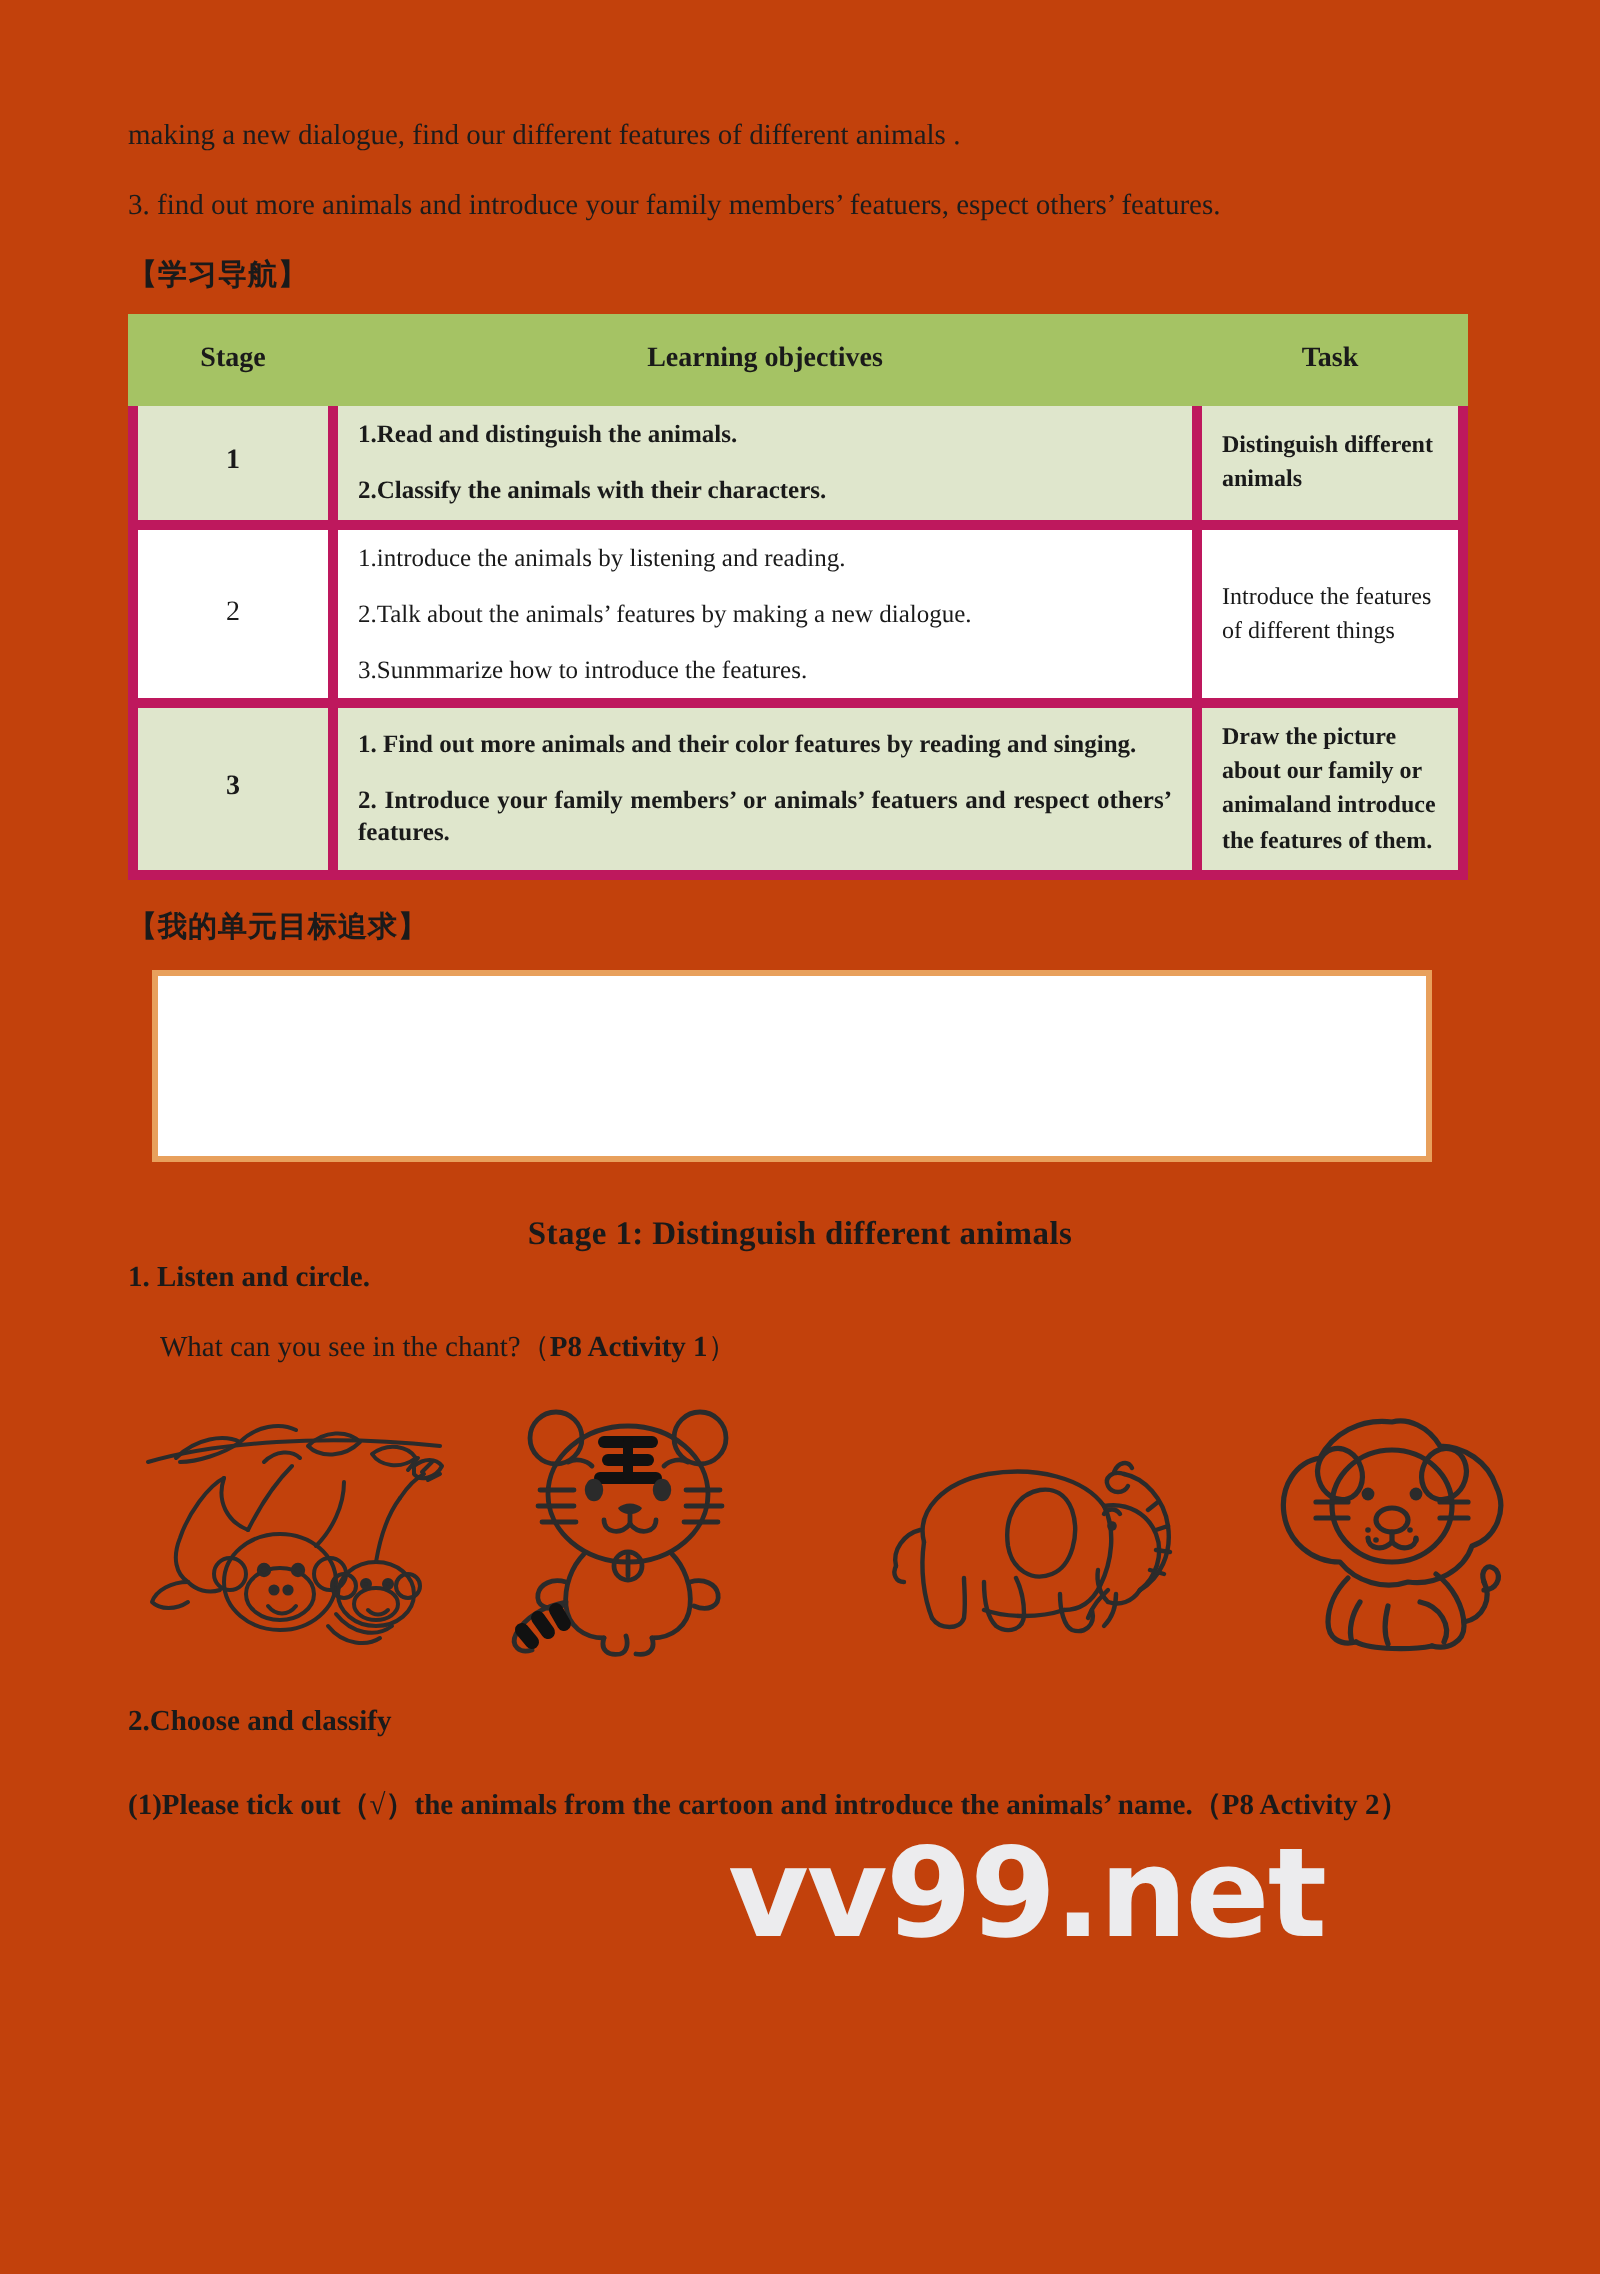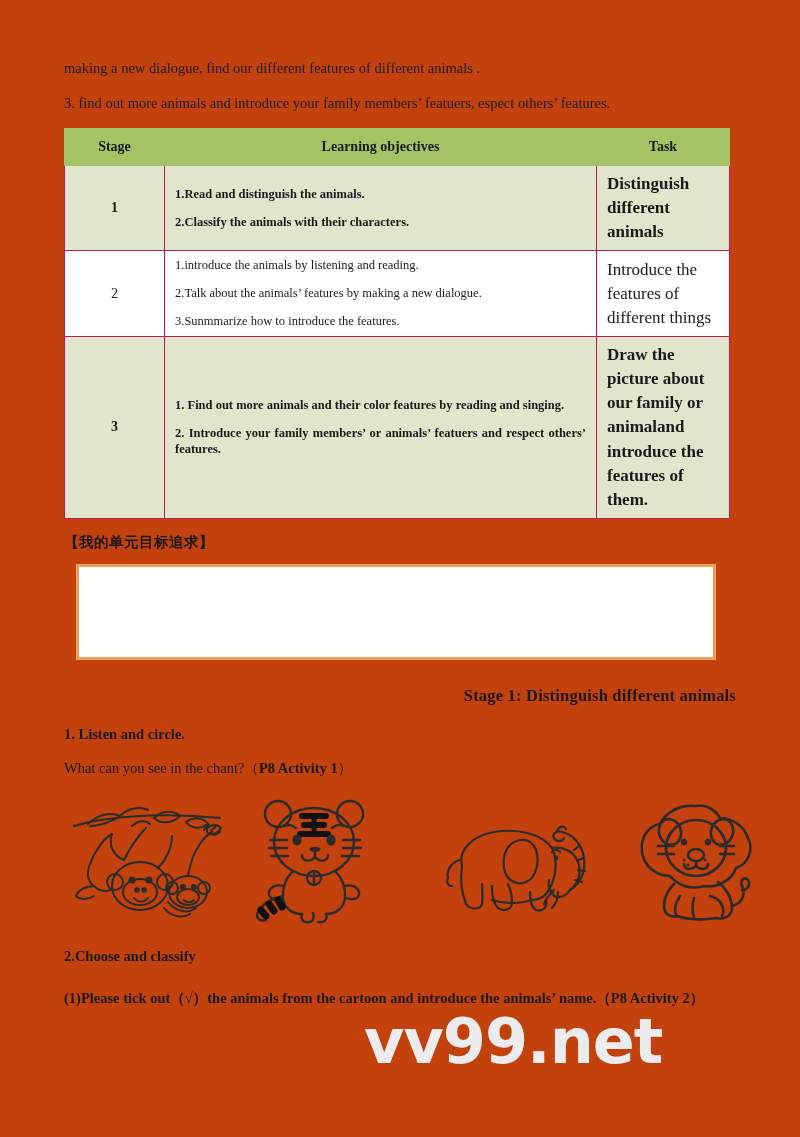--- a/index.html
+++ b/index.html
@@ -45,21 +45,21 @@
     letter-spacing: 0.5px;
   }
   
   table.guide {
     border-collapse: collapse;
     width: 665px;
     table-layout: fixed;
     margin: 0 0 0 0;
   }
   table.guide td, table.guide th {
-    border: 1px solid #be185d;
+    border: 5px solid #be185d;
     vertical-align: middle;
     padding: 6px 10px;
   }
   table.guide thead th {
     background: #a5c364;
     color: #1a1a1a;
     font-weight: bold;
     font-size: 14px;
     text-align: center;
     height: 26px;
@@ -81,21 +81,21 @@
     font-size: 12.5px;
     line-height: 1.35;
     padding: 10px 12px 10px 14px;
   }
   td.obj-cell p {
     margin: 0 0 11px 0;
   }
   td.obj-cell p:last-child { margin-bottom: 0; }
   td.obj-cell p.justify { text-align: justify; text-align-last: left; }
   td.task-cell {
-    font-size: 17px;
+    font-size: 12px;
     line-height: 1.42;
     text-align: left;
     padding: 8px 6px 8px 9px;
   }
   
   .goal-label {
     font-size: 14.5px;
     font-weight: bold;
     font-family: "DejaVu Sans", "Liberation Sans", sans-serif;
     margin: 14px 0 12px 0;
@@ -104,34 +104,34 @@
   .goal-box {
     margin-left: 12px;
     width: 640px;
     height: 96px;
     border: 3px solid #e8a05c;
     background: #ffffff;
     box-sizing: border-box;
   }
   
   .stage-heading {
-    text-align: right;
+    text-align: center;
     font-size: 16.5px;
     font-weight: bold;
-    margin: 26px 0 20px 0;
+    margin: 26px 0 4px 0;
     letter-spacing: 0.2px;
   }
   .q-bold {
     font-size: 14.5px;
     font-weight: bold;
     margin: 0 0 16px 0;
   }
   .q-plain {
     font-size: 14.5px;
-    margin: 0 0 8px 0;
+    margin: 0 0 8px 16px;
   }
   .q-plain b { font-weight: bold; }
 
   
   .animals {
     position: relative;
     height: 145px;
     margin: 12px 0 10px 0;
   }
   .animal {
@@ -165,20 +165,21 @@
   }
 </style>
 </head>
 <body>
 
 <div class="page">
   <div class="content">
 
     <p class="para">making a new dialogue, find our different features of different animals .</p>
     <p class="para">3. find out more animals and introduce your family members’ featuers, espect others’ features.</p>
+    <p class="para-cn">【学习导航】</p>
 
     <table class="guide">
       <colgroup>
         <col class="col-stage">
           <col class="col-obj">
           <col class="col-task">
       </colgroup>
       <thead>
         <tr>
           <th>Stage</th>

